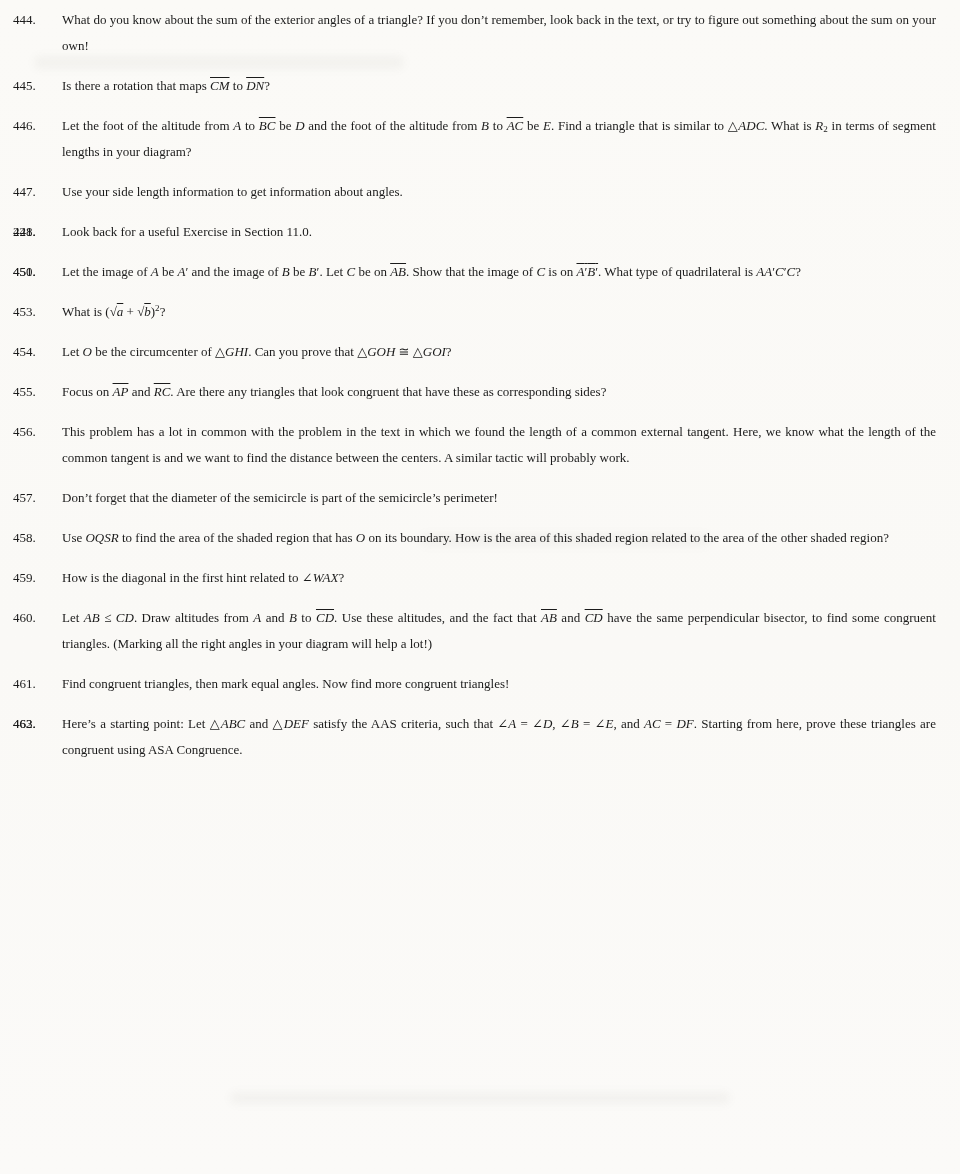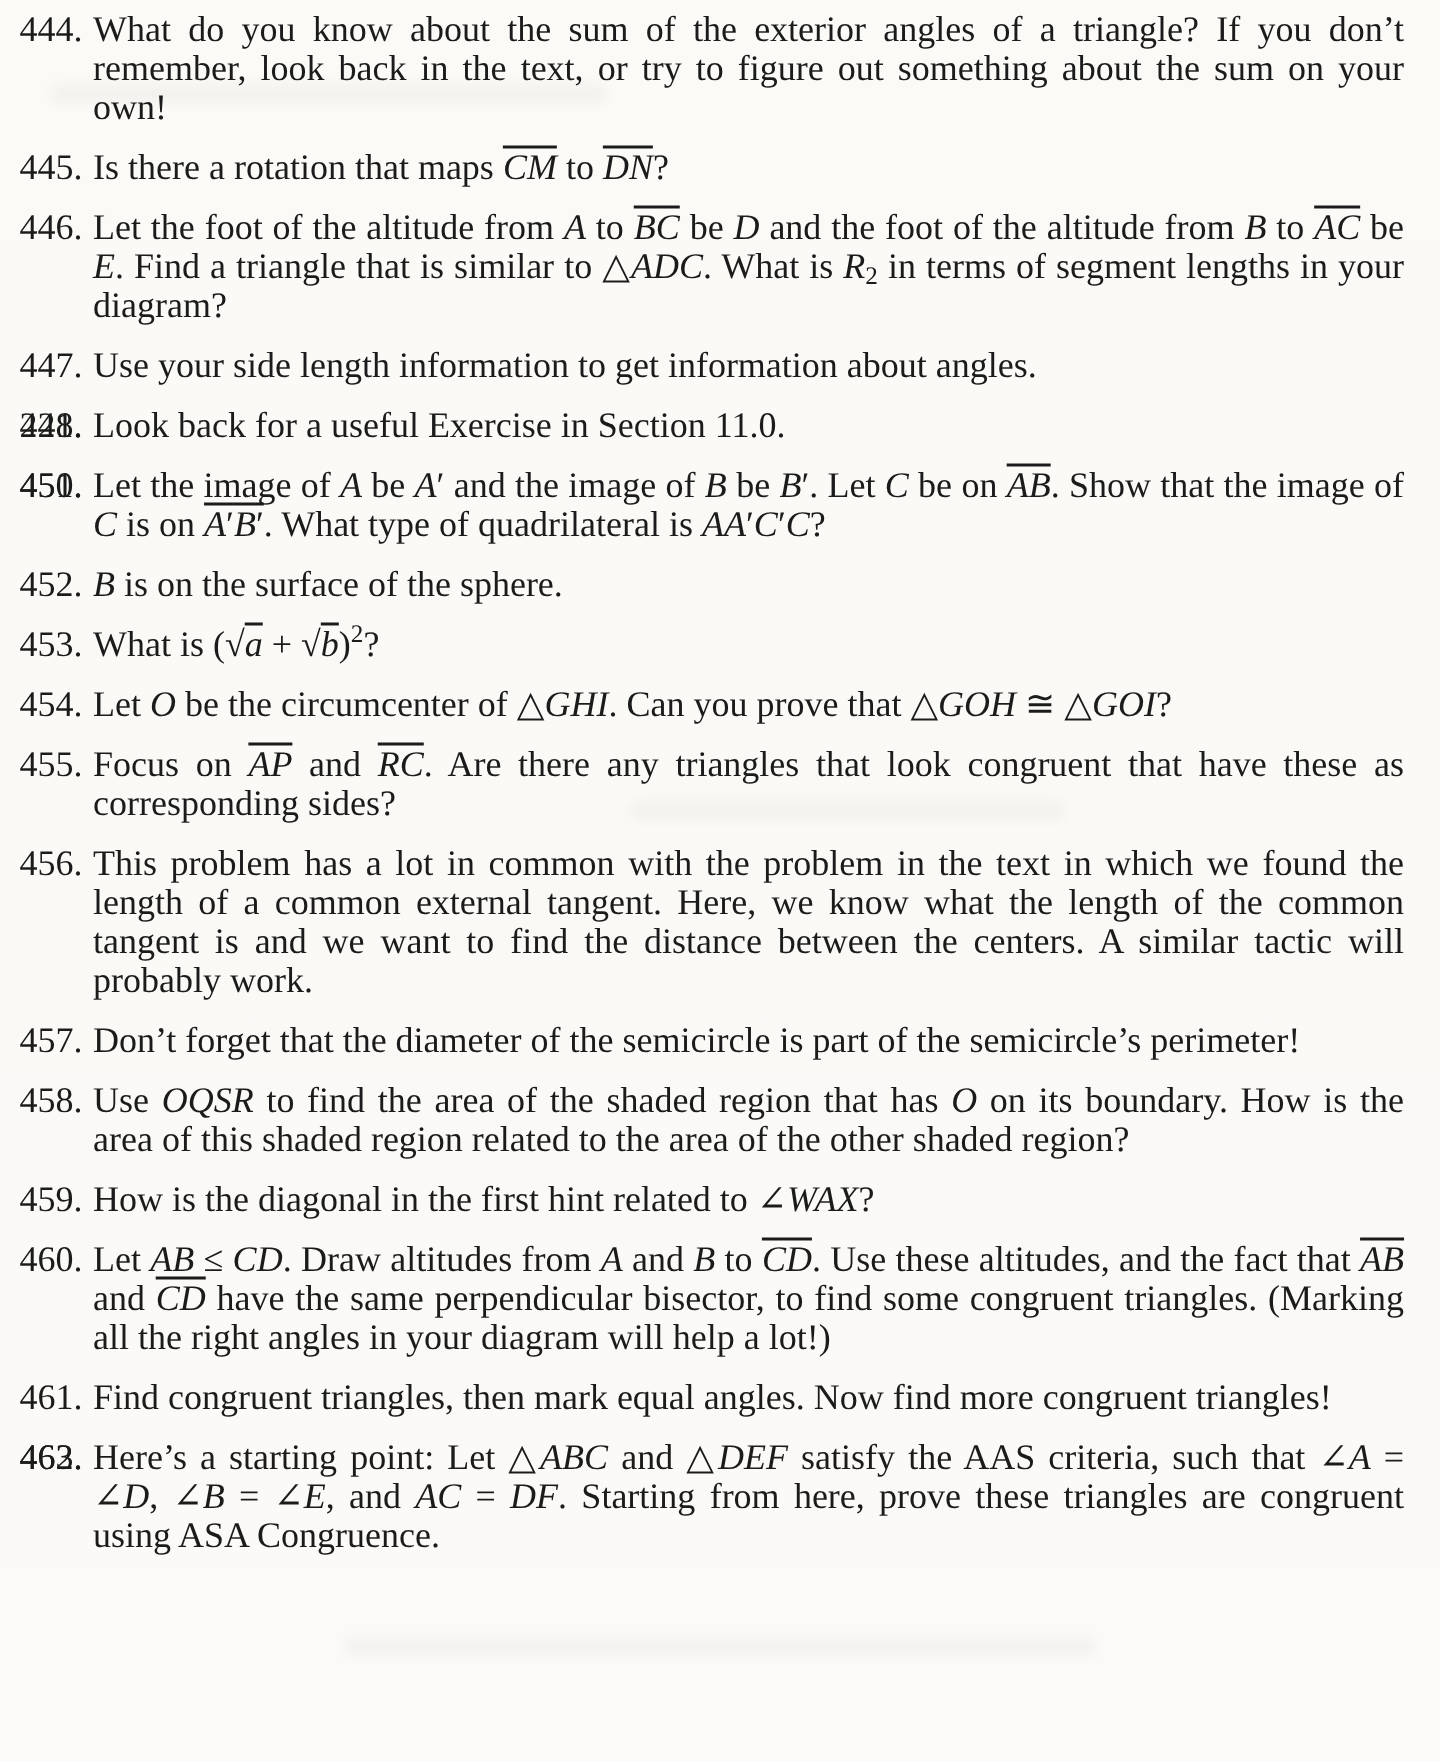--- a/index.html
+++ b/index.html
@@ -6,21 +6,21 @@
     margin: 0;
     padding: 0;
     background: #ffffff;
   }
   .page {
     position: relative;
     width: 960px;
     height: 1174px;
     background: linear-gradient(180deg, #fbfaf7 0%, #faf9f6 55%, #fbfaf8 100%);
     font-family: "Liberation Serif", "DejaVu Serif", serif;
-    font-size: 24px;
+    font-size: 13px;
     line-height: 26px;
     color: #1b1b1b;
     overflow: hidden;
     box-sizing: border-box;
     padding: 7px 24px 0 0;
   }
   .hint {
     position: relative;
     padding-left: 62px;
     margin-bottom: 14px;
@@ -78,24 +78,20 @@
     <span>Look back for a useful Exercise in Section 11.0.</span>
   </div>
   <div class="hint">
     <span class="num">450.</span>
   </div>
   <div class="hint">
     <span class="num">451.</span>
     <span>Let the image of <i>A</i> be <i>A</i>′ and the image of <i>B</i> be <i>B</i>′. Let <i>C</i> be on <span class="ov"><i>AB</i></span>. Show that the image of <i>C</i> is on <span class="ov"><i>A</i>′<i>B</i>′</span>. What type of quadrilateral is <i>AA</i>′<i>C</i>′<i>C</i>?</span>
   </div>
   <div class="hint">
-    <span class="num">452.</span>
-    <span><i>B</i> is on the surface of the sphere.</span>
-  </div>
-  <div class="hint">
     <span class="num">453.</span>
     <span>What is (√<span class="ov"><i>a</i></span> + √<span class="ov"><i>b</i></span>)<sup>2</sup>?</span>
   </div>
   <div class="hint">
     <span class="num">454.</span>
     <span>Let <i>O</i> be the circumcenter of △<i>GHI</i>. Can you prove that △<i>GOH</i> ≅ △<i>GOI</i>?</span>
   </div>
   <div class="hint">
     <span class="num">455.</span>
     <span>Focus on <span class="ov"><i>AP</i></span> and <span class="ov"><i>RC</i></span>. Are there any triangles that look congruent that have these as corresponding sides?</span>

